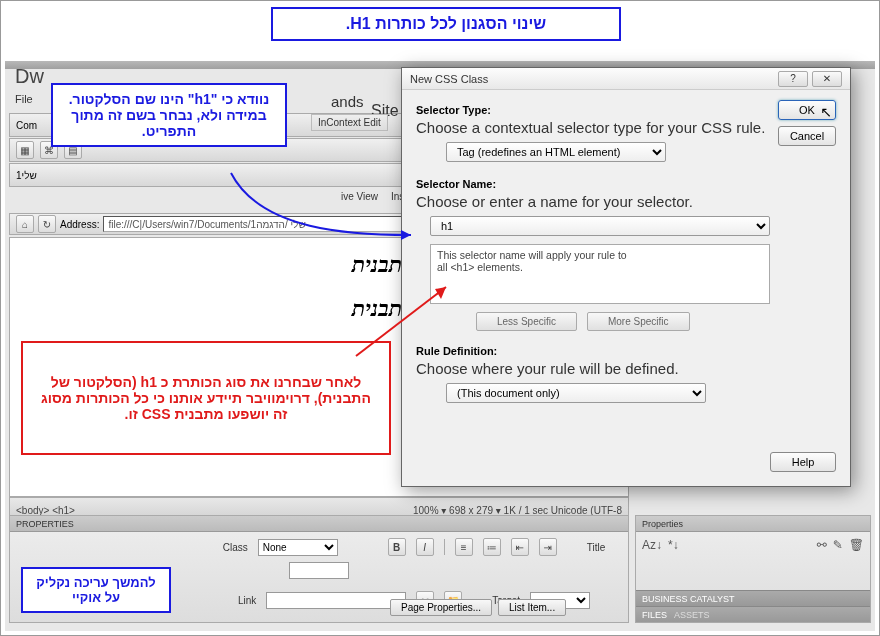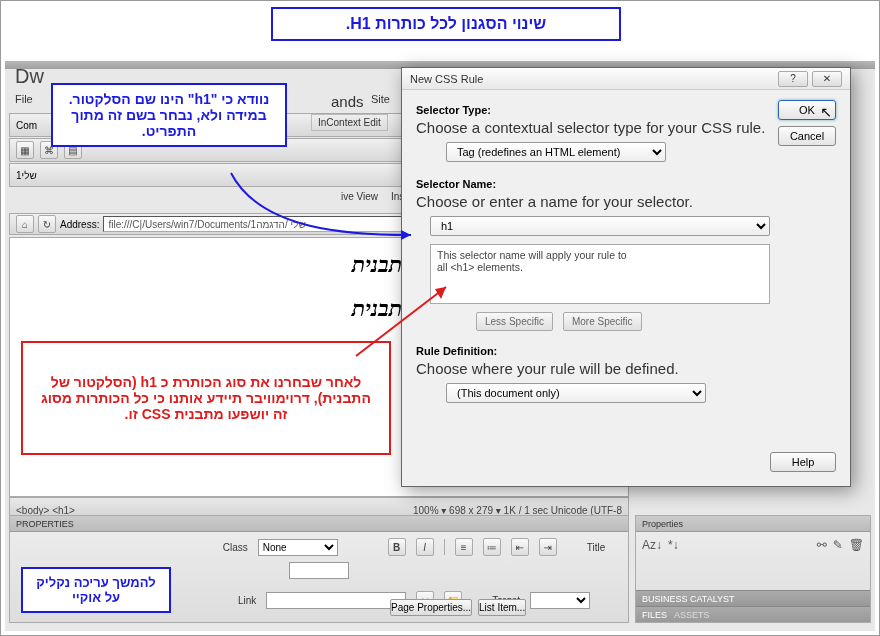--- a/index.html
+++ b/index.html
@@ -20,40 +20,40 @@
 .doc-area .h1line { font-family: "Times New Roman", serif; font-size: 22px; font-weight: bold; font-style: italic; color: #000; margin-bottom: 18px; direction: rtl; text-align: right; }
 
 .status-bar { position: absolute; top: 496px; left: 8px; right: 250px; height: 16px; background: linear-gradient(#e8e8e8,#d0d0d0); border: 1px solid #aaa; font-size: 10px; color: #444; display: flex; align-items: center; padding: 12px 6px; justify-content: space-between; }
 
 .props-panel { position: absolute; top: 514px; left: 8px; right: 250px; height: 108px; background: linear-gradient(#eee,#ddd); border: 1px solid #aaa; font-size: 10px; }
 .props-header { background: linear-gradient(#ccc,#bbb); height: 16px; line-height: 16px; padding: 0 6px; font-size: 9px; color: #333; border-bottom: 1px solid #999; }
 .props-body { padding: 6px; display: flex; flex-wrap: wrap; gap: 6px 10px; align-items: center; justify-content: center; }
 .props-body label { font-size: 10px; color: #333; }
 .props-body select, .props-body input { font-size: 10px; height: 17px; border: 1px solid #999; background: #fff; }
 .props-btns { position: absolute; bottom: 6px; left: 380px; display: flex; gap: 6px; }
-.props-btns button { font-size: 10px; padding: 2px 0; background: linear-gradient(#f8f8f8,#ddd); border: 1px solid #999; border-radius: 2px; }
+.props-btns button { font-size: 10px; padding: 2px 10px; background: linear-gradient(#f8f8f8,#ddd); border: 1px solid #999; border-radius: 2px; }
 
 .side-panel { position: absolute; top: 514px; right: 8px; width: 236px; height: 108px; background: linear-gradient(#eee,#ddd); border: 1px solid #aaa; font-size: 10px; }
 .side-panel .hdr { background: linear-gradient(#ccc,#bbb); height: 16px; line-height: 16px; padding: 0 6px; font-size: 9px; color: #333; border-bottom: 1px solid #999; }
 .side-panel .icons { padding: 6px; font-size: 12px; color: #555; display: flex; gap: 6px; }
 .side-panel .tabs { position: absolute; bottom: 0; left: 0; right: 0; }
 .side-panel .tab-group { background: linear-gradient(#aaa,#999); color: #fff; height: 16px; line-height: 16px; padding: 0 6px; font-size: 9px; border-top: 1px solid #888; }
 
 
 .dialog { position: absolute; top: 66px; left: 400px; width: 450px; height: 420px; background: #f0f0f0; border: 1px solid #666; box-shadow: 4px 4px 18px rgba(0,0,0,0.4); font-size: 11px; }
 .dialog-titlebar { height: 22px; background: linear-gradient(#fdfdfd,#e8e8e8); border-bottom: 1px solid #ccc; display: flex; align-items: center; padding: 0 8px; font-size: 11px; color: #333; }
 .dialog-titlebar .spacer { flex: 1; }
 .dialog-titlebar .winbtn { width: 30px; height: 16px; border: 1px solid #aaa; background: linear-gradient(#fafafa,#ddd); border-radius: 2px; margin-left: 4px; font-size: 10px; text-align: center; line-height: 14px; }
 .dialog-body { position: relative; padding: 10px 14px; }
 .dlg-label { font-weight: bold; font-size: 11px; color: #000; margin-top: 4px; }
 .dlg-sub { font-size: 15px; color: #333; margin: 3px 0 6px 0; }
 .dlg-select { width: 220px; margin-left: 30px; font-size: 11px; height: 20px; border: 1px solid #999; background: linear-gradient(#fff,#eee); border-radius: 2px; padding: 0 6px; }
 .dlg-textarea { width: 340px; height: 60px; margin-left: 14px; border: 1px solid #aaa; background: #fff; font-size: 10.5px; padding: 4px 6px; color: #444; resize: none; overflow-y: scroll; }
 .dlg-spec-btns { margin-left: 60px; margin-top: 6px; display: flex; gap: 10px; }
-.dlg-spec-btns button { font-size: 10px; padding: 3px 8px; background: linear-gradient(#f8f8f8,#e0e0e0); border: 1px solid #aaa; border-radius: 2px; color: #666; }
+.dlg-spec-btns button { font-size: 10px; padding: 3px 20px; background: linear-gradient(#f8f8f8,#e0e0e0); border: 1px solid #aaa; border-radius: 2px; color: #666; }
 .dlg-right-btns { position: absolute; top: 32px; right: 14px; display: flex; flex-direction: column; gap: 6px; }
 .dlg-right-btns button { width: 58px; font-size: 11px; padding: 3px 0; background: linear-gradient(#fdfdfd,#e4e4e4); border: 1px solid #888; border-radius: 3px; }
 .dlg-right-btns button.ok { border: 1px solid #2a64b8; box-shadow: 0 0 3px #6ab; }
 .dlg-help { position: absolute; bottom: 14px; right: 14px; }
 .dlg-help button { width: 66px; font-size: 11px; padding: 3px 0; background: linear-gradient(#fdfdfd,#e4e4e4); border: 1px solid #888; border-radius: 3px; }
 
 
 .callout { position: absolute; background: #fff; border: 2px solid; padding: 6px 10px; font-size: 14px; font-weight: bold; text-align: center; direction: rtl; }
 .co-top { top: 6px; left: 270px; width: 350px; border-color: #1a1ae0; color: #1a1ae0; font-size: 16px; }
 .co-1 { top: 82px; left: 50px; width: 236px; border-color: #1a1ae0; color: #1a1ae0; }
@@ -99,21 +99,21 @@
   <span>Address:</span>
   <div class="addr-field">file:///C|/Users/win7/Documents/1שלי /הדגמה</div>
 </div>
 
 <div class="doc-area">
   <div class="h1line">ות מוגדרות על ידי אותה התבנית</div>
   <div class="h1line">ות מוגדרות על ידי אותה התבנית</div>
 </div>
 
 <div style="position:absolute; top:92px; left:330px; font-size:15px; color:#333;">ands</div>
-<div style="position:absolute; top:92px; left:370px; font-size:11px; color:#333;">Site</div>
+<div style="position:absolute; top:101px; left:370px; font-size:16px; color:#333;">Site</div>
 <div style="position:absolute; top:113px; left:310px; font-size:10px; color:#333; background:linear-gradient(#eee,#ddd); padding:2px 6px; border:1px solid #bbb;">InContext Edit</div>
 <div style="position:absolute; top:190px; left:340px; font-size:10px; color:#333;">ive View</div>
 <div style="position:absolute; top:190px; left:390px; font-size:10px; color:#333;">Ins</div>
 
 <div class="status-bar">
   <span>&lt;body&gt; &lt;h1&gt;</span>
   <span>100%  ▾  698 x 279 ▾  1K / 1 sec  Unicode (UTF-8</span>
 </div>
 
 <div class="props-panel">
@@ -167,21 +167,21 @@
     <div class="tab-group">BUSINESS CATALYST</div>
     <div class="tab-group">
       <span>FILES</span>&nbsp;&nbsp;
       <span style="color:#ddd;">ASSETS</span>
     </div>
   </div>
 </div>
 
 <div class="dialog">
   <div class="dialog-titlebar">
-    <span>New CSS Rule</span>
+    <span>New CSS Class</span>
     <span class="spacer"></span>
     <span class="winbtn">?</span>
     <span class="winbtn">✕</span>
   </div>
   <div class="dialog-body">
     <div class="dlg-label">Selector Type:</div>
     <div class="dlg-sub">Choose a contextual selector type for your CSS rule.</div>
     <select class="dlg-select"><option>Tag (redefines an HTML element)</option></select>
 
     <div class="dlg-label" style="margin-top:16px;">Selector Name:</div>

